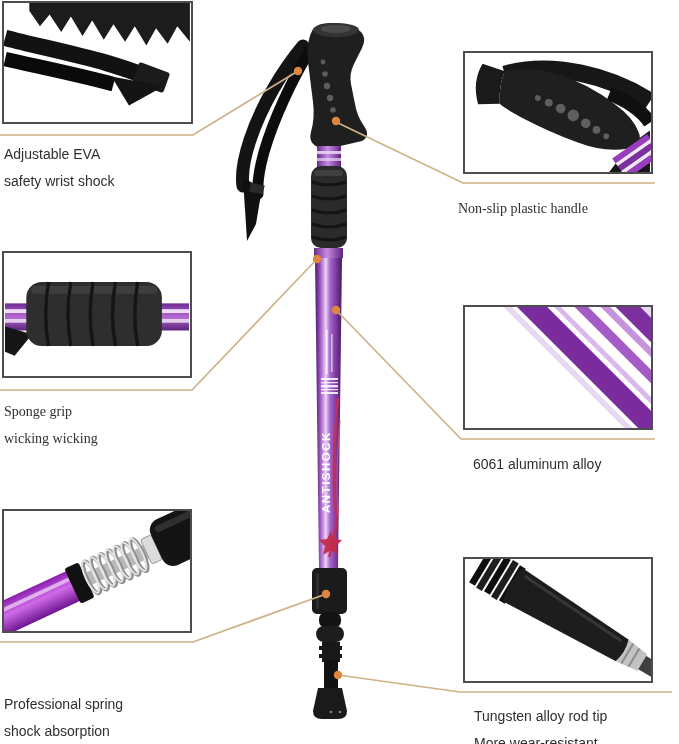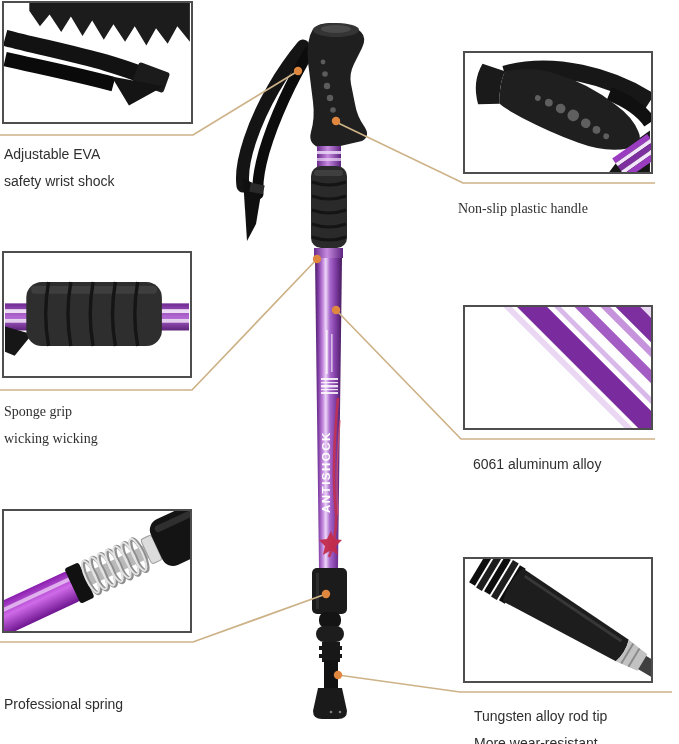--- a/index.html
+++ b/index.html
@@ -284,20 +284,21 @@
   </div>
   <div class="callout-label" id="label-sponge">
     <span>Sponge grip</span>
     <span>wicking wicking</span>
   </div>
   <div class="callout-label" id="label-alu">
     <span>6061 aluminum alloy</span>
   </div>
   <div class="callout-label" id="label-spring">
     <span>Professional spring</span>
+    <span>shock absorption</span>
   </div>
   <div class="callout-label" id="label-tip">
     <span>Tungsten alloy rod tip</span>
     <span>More wear-resistant</span>
   </div>
 
   <svg class="overlay" width="679" height="744" viewBox="0 0 679 744">
     <g stroke="#cdb287" stroke-width="1.7" fill="none">
       <polyline points="0,135 193,135 298,71"></polyline>
       <polyline points="0,390 192,390 317,259"></polyline>

